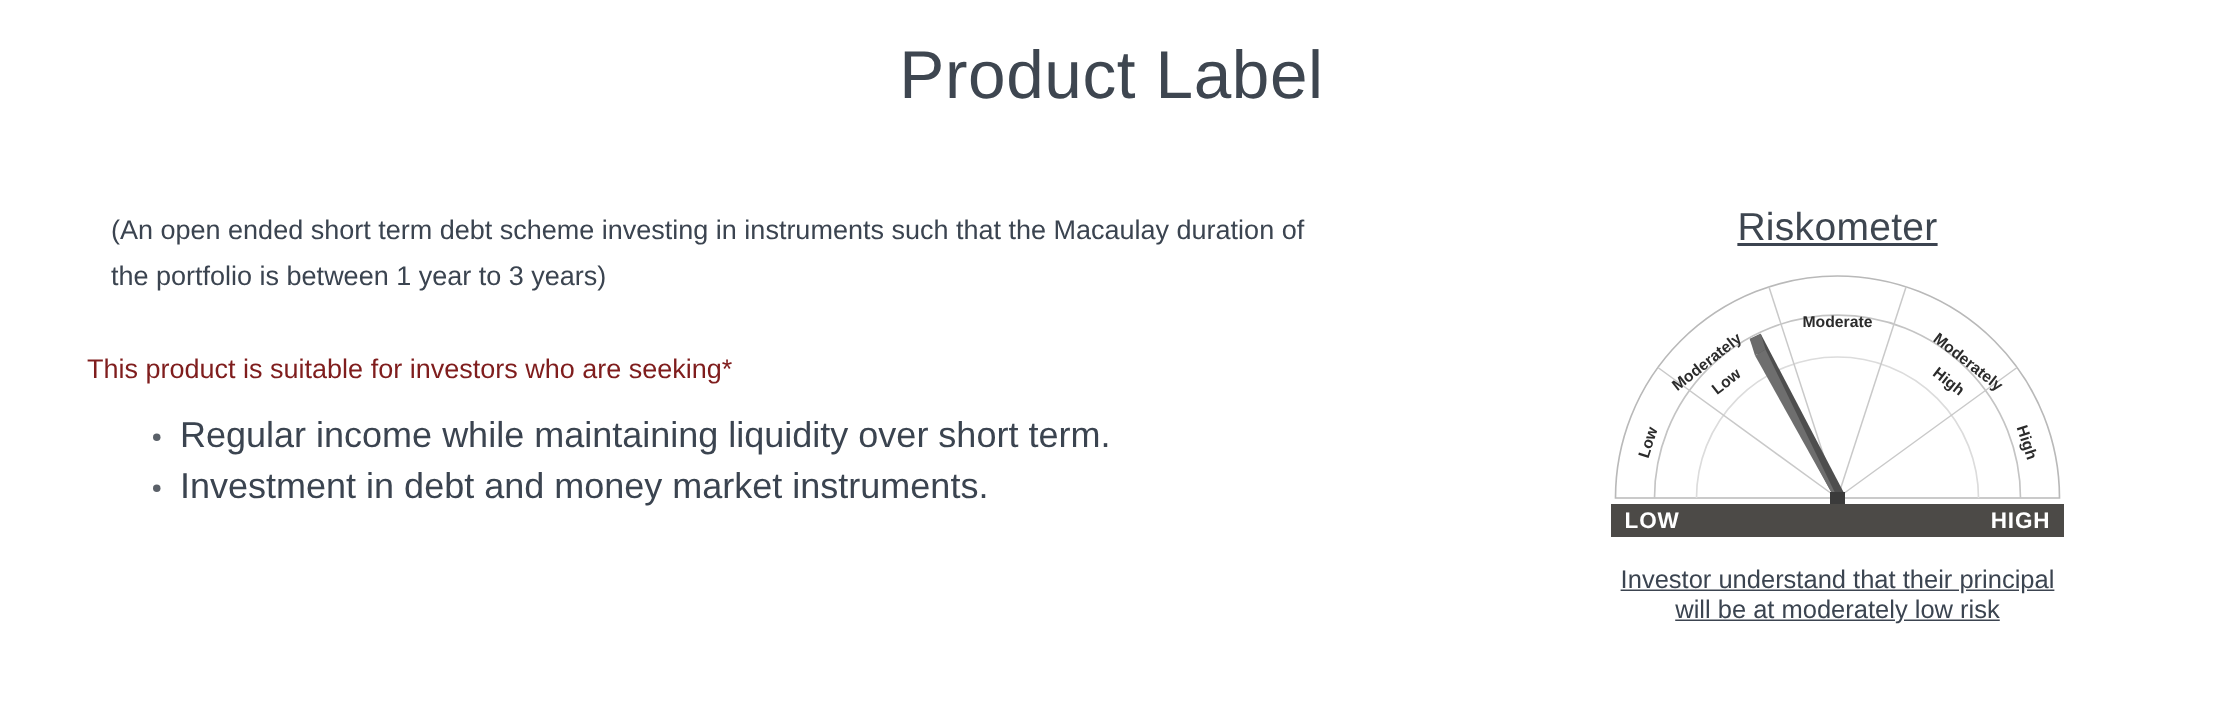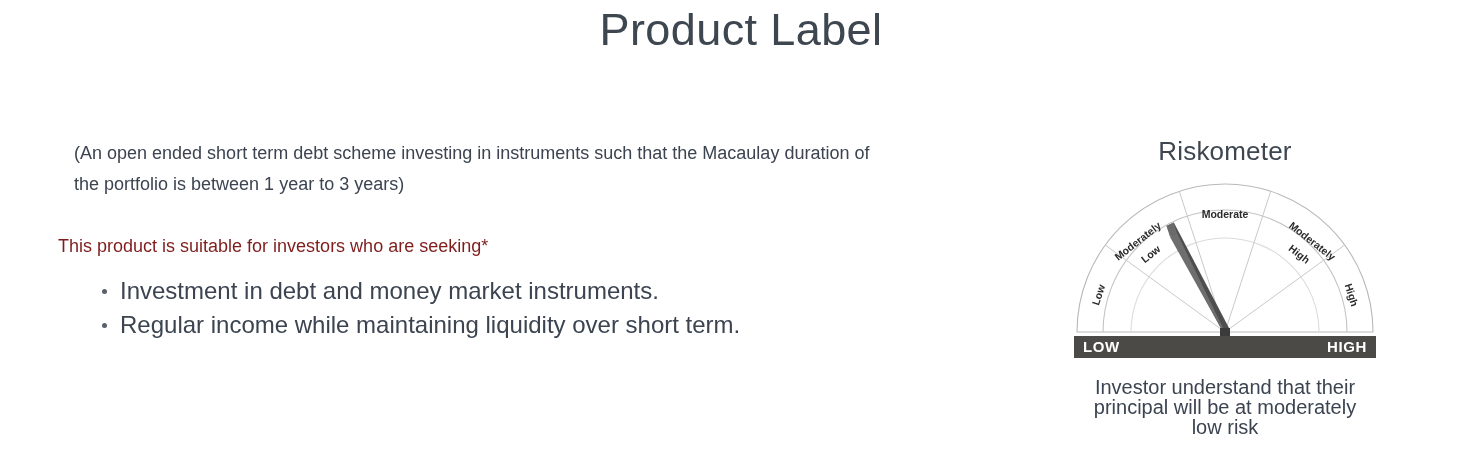--- a/index.html
+++ b/index.html
@@ -12,21 +12,21 @@
     height: 469px;
     position: relative;
     font-family: "Liberation Sans", sans-serif;
     color: #3c4450;
     overflow: hidden;
   }
 
   
   .page-title {
     position: absolute;
-    top: 4px;
+    top: 24px;
     left: 0;
     width: 1482px;
     text-align: center;
     font-size: 45px;
     font-weight: 300;
     letter-spacing: 0.4px;
     color: #3e4650;
     white-space: nowrap;
   }
 
@@ -81,20 +81,21 @@
     color: #3b4450;
     margin: 26px 0 0 3px;
   }
 
   
   .riskometer {
     position: absolute;
     left: 1058px;
     top: 136px;
     width: 334px;
+    text-decoration: underline;
   }
   .risk-heading {
     text-align: center;
     font-size: 26px;
     font-weight: 300;
     color: #3e4650;
     letter-spacing: 0.2px;
     margin: 0 0 14px 0;
   }
   .gauge-wrap {
@@ -102,21 +103,21 @@
     width: 302px;
     margin: 0 auto;
   }
   .gauge-svg {
     display: block;
     width: 302px;
     height: 185px;
   }
   .risk-caption {
     text-align: center;
-    font-size: 20px;
+    font-size: 17px;
     font-weight: 400;
     line-height: 20px;
     color: #3b4450;
     margin: 11px auto 0 auto;
     width: 292px;
   }
 
   .seg-line { stroke: #c9c9c9; stroke-width: 1; fill: none; }
   .arc-outer { stroke: #b9b9b9; stroke-width: 1.1; fill: #ffffff; }
   .arc-inner { stroke: #c4c4c4; stroke-width: 1.1; fill: none; }
@@ -140,22 +141,22 @@
 
 <div class="page-title">Product Label</div>
 
 <div class="content">
 
   <p class="scheme-desc">(An open ended short term debt scheme investing in instruments such that the Macaulay duration of the portfolio is between 1 year to 3 years)</p>
 
   <p class="suitable-line">This product is suitable for investors who are seeking*</p>
 
   <ul class="bullet-list">
+    <li>Regular income while maintaining liquidity over short term.</li>
     <li>Investment in debt and money market instruments.</li>
-    <li>Regular income while maintaining liquidity over short term.</li>
   </ul>
 
 </div>
 
 <div class="riskometer">
 
   <div class="risk-heading">Riskometer</div>
 
   <div class="gauge-wrap">
     <svg class="gauge-svg" viewBox="0 0 302 185" xmlns="http://www.w3.org/2000/svg">

